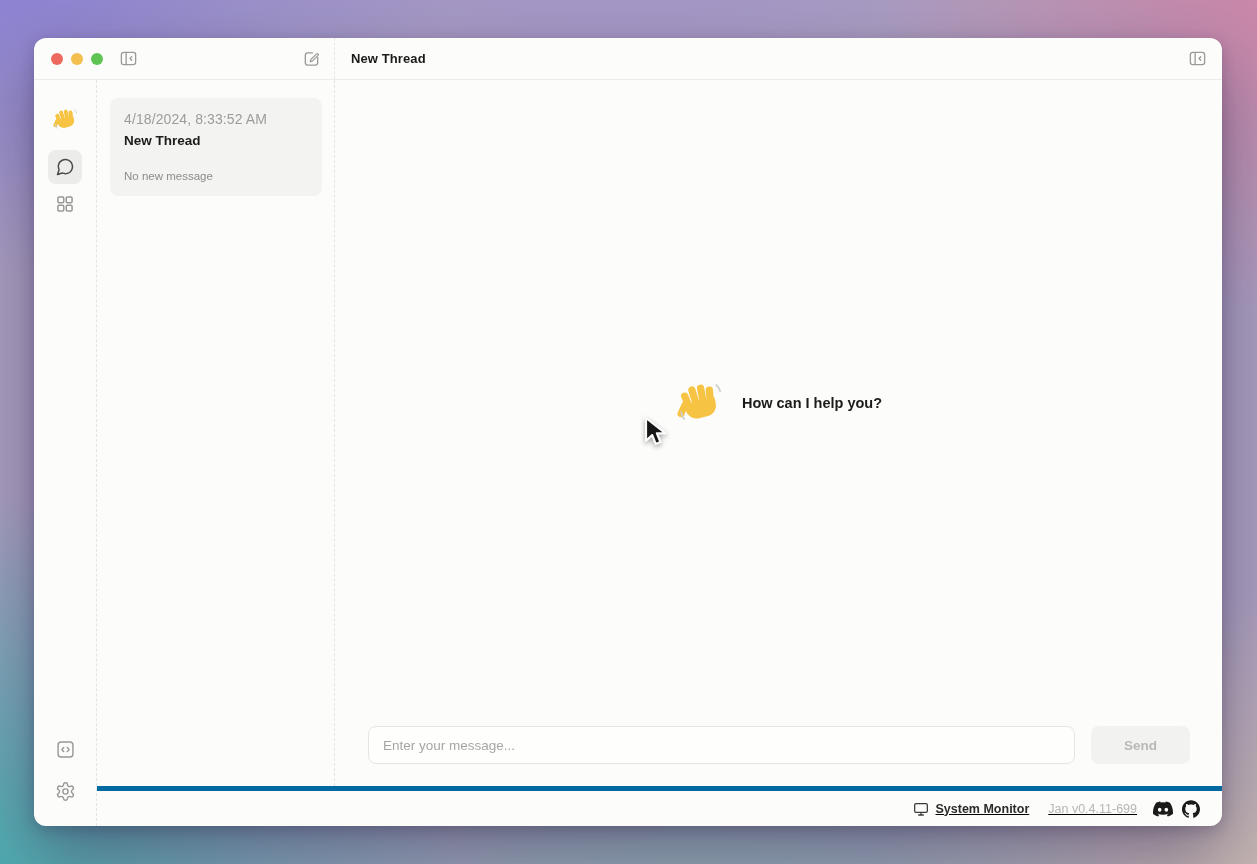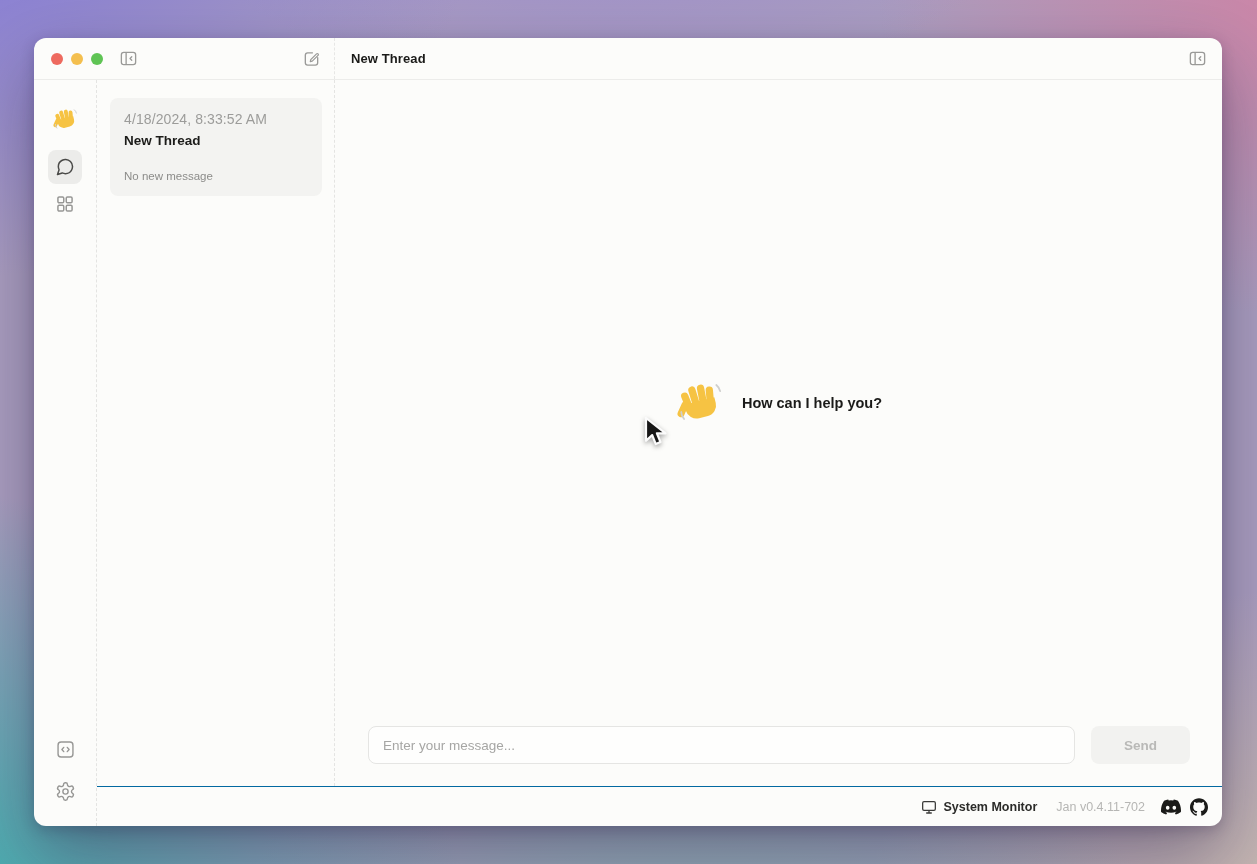--- a/index.html
+++ b/index.html
@@ -82,22 +82,22 @@
   }
   .message-input::placeholder { color:#a6a6a4; }
   .send-btn {
     width:99px; height:38px; border:none; border-radius:8px; background:#f2f2f0;
     color:#b9b9b7; font-size:13.5px; font-weight:600; cursor:default;
     font-family:"Liberation Sans","DejaVu Sans",sans-serif;
   }
 
   
   .footer {
-    height:40px; flex:0 0 40px; border-top:1px solid #0369a1;
-    display:flex; align-items:center; justify-content:flex-end; padding-right:14px; gap:9px;
+    height:40px; flex:0 0 40px; border-top:5px solid #0369a1;
+    display:flex; align-items:center; justify-content:flex-end; padding-right:22px; gap:9px;text-decoration:underline;
   }
   .sys-monitor { display:flex; align-items:center; gap:7px; background:none; border:none; cursor:pointer; color:#3a3a38; }
   .sys-monitor-label { font-size:12.5px; font-weight:700; color:#2b2b29; }
   .version { font-size:12.5px; color:#b6b6b4; margin:0 7px 0 10px; }
   .social { color:#1b1b19; }
 
   .cursor { position:absolute; left:643px; top:416px; pointer-events:none; filter:drop-shadow(0 2px 2.5px rgba(0,0,0,.35)); }
 </style>
 </head>
 <body>
@@ -218,21 +218,21 @@
       </div>
 
       <div class="footer">
         <button class="sys-monitor">
           <svg width="16" height="16" viewBox="0 0 24 24" fill="none" stroke="currentColor" stroke-width="1.9" stroke-linecap="round">
             <rect x="2.5" y="4" width="19" height="13" rx="2"></rect>
             <path d="M8.5 21h7M12 17.5v3.5"></path>
           </svg>
           <span class="sys-monitor-label">System Monitor</span>
         </button>
-        <span class="version">Jan v0.4.11-702</span>
+        <span class="version">Jan v0.4.11-699</span>
         <a class="social">
           <svg width="20" height="20" viewBox="0 0 24 24" fill="#1b1b19">
             <path d="M20.317 4.369a19.79 19.79 0 0 0-4.885-1.515.074.074 0 0 0-.079.037c-.21.375-.444.864-.608 1.25a18.27 18.27 0 0 0-5.487 0 12.64 12.64 0 0 0-.617-1.25.077.077 0 0 0-.079-.037 19.736 19.736 0 0 0-4.885 1.515.07.07 0 0 0-.032.027C.533 9.046-.32 13.58.099 18.057a.082.082 0 0 0 .031.057 19.9 19.9 0 0 0 5.993 3.03.078.078 0 0 0 .084-.028c.462-.63.874-1.295 1.226-1.994a.076.076 0 0 0-.041-.106 13.107 13.107 0 0 1-1.872-.892.077.077 0 0 1-.008-.128c.126-.094.252-.192.372-.291a.074.074 0 0 1 .077-.01c3.928 1.793 8.18 1.793 12.062 0a.074.074 0 0 1 .078.01c.12.098.246.198.373.292a.077.077 0 0 1-.006.127 12.3 12.3 0 0 1-1.873.892.077.077 0 0 0-.041.107c.36.698.772 1.362 1.225 1.993a.076.076 0 0 0 .084.028 19.84 19.84 0 0 0 6.002-3.03.077.077 0 0 0 .032-.054c.5-5.177-.838-9.674-3.549-13.66a.061.061 0 0 0-.031-.03zM8.02 15.33c-1.183 0-2.157-1.085-2.157-2.419 0-1.333.956-2.419 2.157-2.419 1.21 0 2.176 1.096 2.157 2.42 0 1.333-.956 2.418-2.157 2.418zm7.975 0c-1.183 0-2.157-1.085-2.157-2.419 0-1.333.955-2.419 2.157-2.419 1.21 0 2.176 1.096 2.157 2.42 0 1.333-.946 2.418-2.157 2.418z"></path>
           </svg>
         </a>
         <a class="social">
           <svg width="18" height="18" viewBox="0 0 24 24" fill="#1b1b19">
             <path d="M12 .297c-6.63 0-12 5.373-12 12 0 5.303 3.438 9.8 8.205 11.385.6.113.82-.258.82-.577 0-.285-.01-1.04-.015-2.04-3.338.724-4.042-1.61-4.042-1.61C4.422 18.07 3.633 17.7 3.633 17.7c-1.087-.744.084-.729.084-.729 1.205.084 1.838 1.236 1.838 1.236 1.07 1.835 2.809 1.305 3.495.998.108-.776.417-1.305.76-1.605-2.665-.3-5.466-1.332-5.466-5.93 0-1.31.465-2.38 1.235-3.22-.135-.303-.54-1.523.105-3.176 0 0 1.005-.322 3.3 1.23.96-.267 1.98-.399 3-.405 1.02.006 2.04.138 3 .405 2.28-1.552 3.285-1.23 3.285-1.23.645 1.653.24 2.873.12 3.176.765.84 1.23 1.91 1.23 3.22 0 4.61-2.805 5.625-5.475 5.92.42.36.81 1.096.81 2.22 0 1.606-.015 2.896-.015 3.286 0 .315.21.69.825.57C20.565 22.092 24 17.592 24 12.297c0-6.627-5.373-12-12-12"></path>
           </svg>
         </a>

